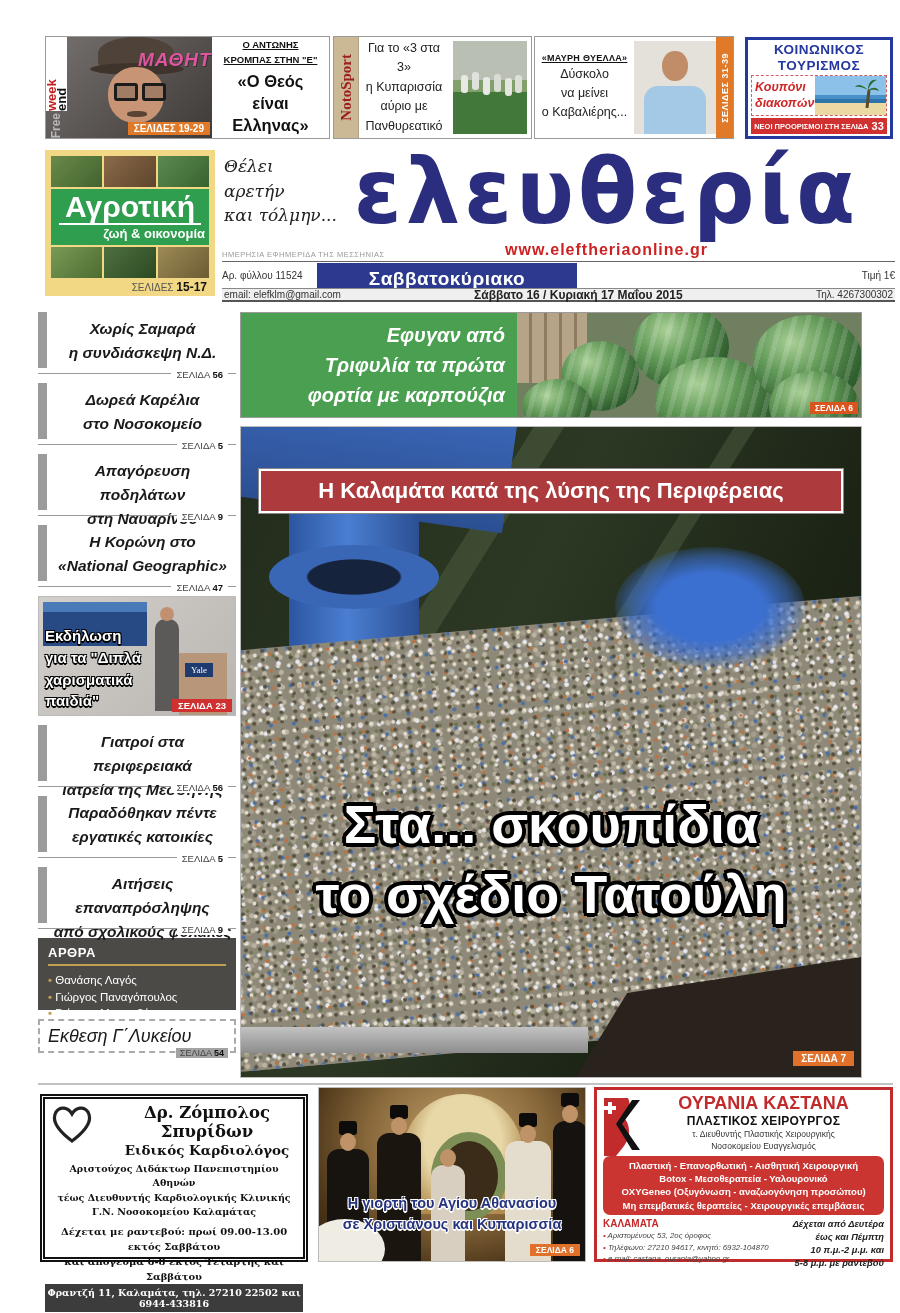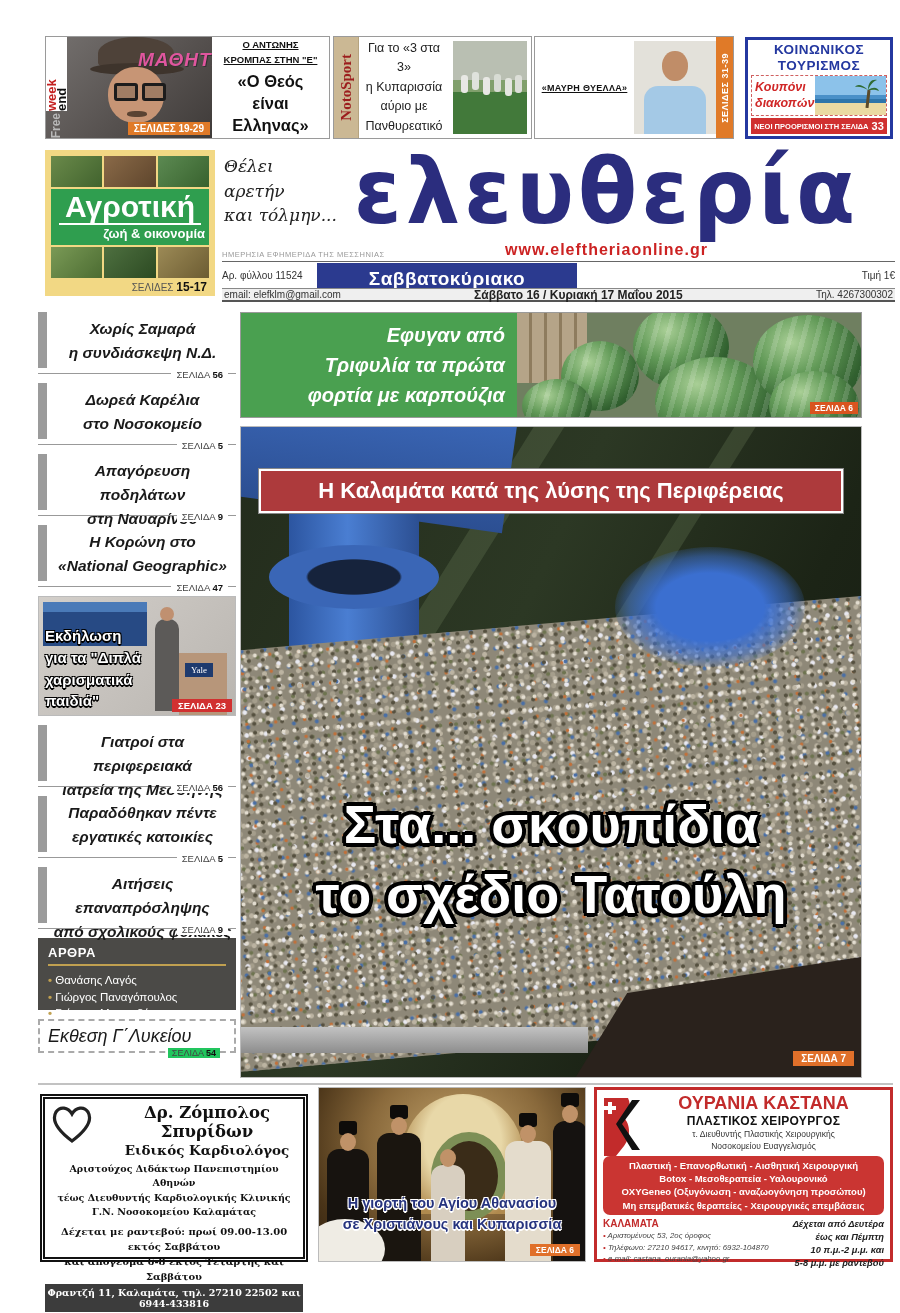--- a/index.html
+++ b/index.html
@@ -96,21 +96,21 @@
   .pt-page{position:absolute;right:3px;bottom:3px;background:#d13030;color:#fff;font-weight:bold;font-size:9.5px;padding:1px 6px;}
 
   .arthra{background:#4b4a47;color:#fff;padding:7px 10px 6px;margin-bottom:9px;height:72px;box-sizing:border-box;}
   .arthra-title{font-weight:bold;font-size:13px;letter-spacing:.5px;border-bottom:2px solid #c0a050;padding-bottom:4px;margin-bottom:6px;}
   .arthra ul{margin:0;padding:0;list-style:none;}
   .arthra li{font-size:11.5px;line-height:1.45;}
   .arthra li::before{content:"• ";color:#c0a050;font-weight:bold;}
 
   .essay{position:relative;border:2px dashed #aaa;height:34px;padding:2px 8px;box-sizing:border-box;display:flex;align-items:center;}
   .essay-title{font-style:italic;font-size:18px;color:#1a1a1a;}
-  .essay-page{position:absolute;right:14px;bottom:-7px;background:#22c55e;padding:0 4px;font-size:9px;color:#444;}
+  .essay-page{position:absolute;right:6px;bottom:-7px;background:#a3a3a3;padding:0 4px;font-size:9px;color:#444;}
   .essay-page b{color:#111;}
 
   
   .melon-teaser{position:absolute;left:240px;top:312px;width:622px;height:106px;display:flex;border:1px solid #9a9a9a;box-sizing:border-box;}
   .melon-text{width:276px;flex:none;background:#4aa050;color:#fff;font-weight:bold;font-style:italic;font-size:20px;line-height:1.5;text-align:right;padding:7px 12px 0 6px;box-sizing:border-box;}
   .melon-photo{flex:1;position:relative;background:#6f7f60;overflow:hidden;}
   .melon{position:absolute;border-radius:50%;background:radial-gradient(ellipse at 35% 30%,#a9cf96 0%,#629a58 35%,#31602f 72%,#274c28 100%);}
   .melon::after{content:"";position:absolute;inset:0;border-radius:50%;background:repeating-linear-gradient(105deg,rgba(255,255,255,.14) 0 5px,transparent 5px 13px);}
   .crate{position:absolute;left:0;top:0;width:70px;height:70px;background:repeating-linear-gradient(90deg,#b5a488 0 12px,#8e7c5e 12px 15px);}
   .melon-page{position:absolute;right:3px;bottom:3px;background:#d9541f;color:#fff;font-weight:bold;font-size:8.5px;padding:1px 5px;}
@@ -232,20 +232,23 @@
 αύριο με
 Πανθυρεατικό</div>
     <div class="noto-photo">
         <i></i>
       </div>
   </div>
 
   <div class="promo promo-mavri">
     <div class="mavri-text">
       <div class="mavri-kicker">«ΜΑΥΡΗ ΘΥΕΛΛΑ»</div>
+      <div class="mavri-title pre">Δύσκολο
+να μείνει
+ο Καβαλιέρης...</div>
     </div>
     <div class="mavri-photo">
       <div class="mavri-head"></div>
       <div class="mavri-torso"></div>
     </div>
     <div class="mavri-pages">
       <span>ΣΕΛΙΔΕΣ 31-39</span>
     </div>
   </div>
 

